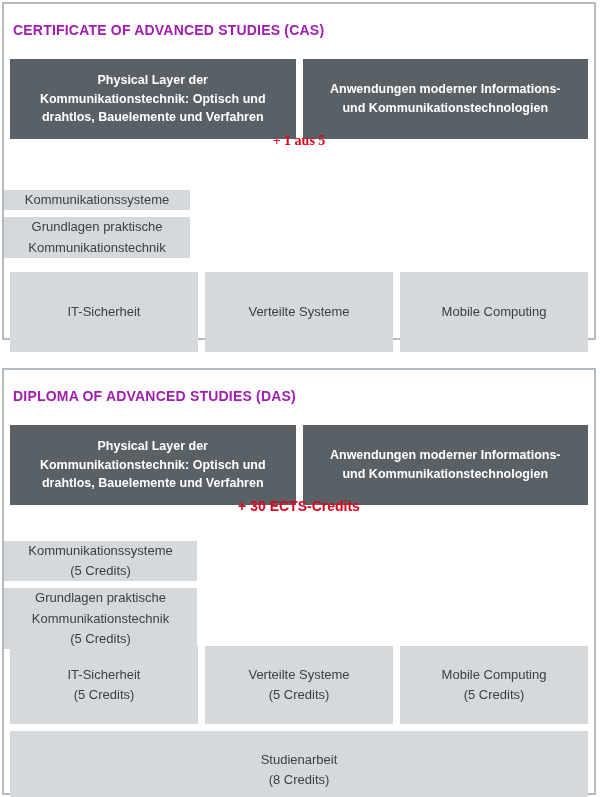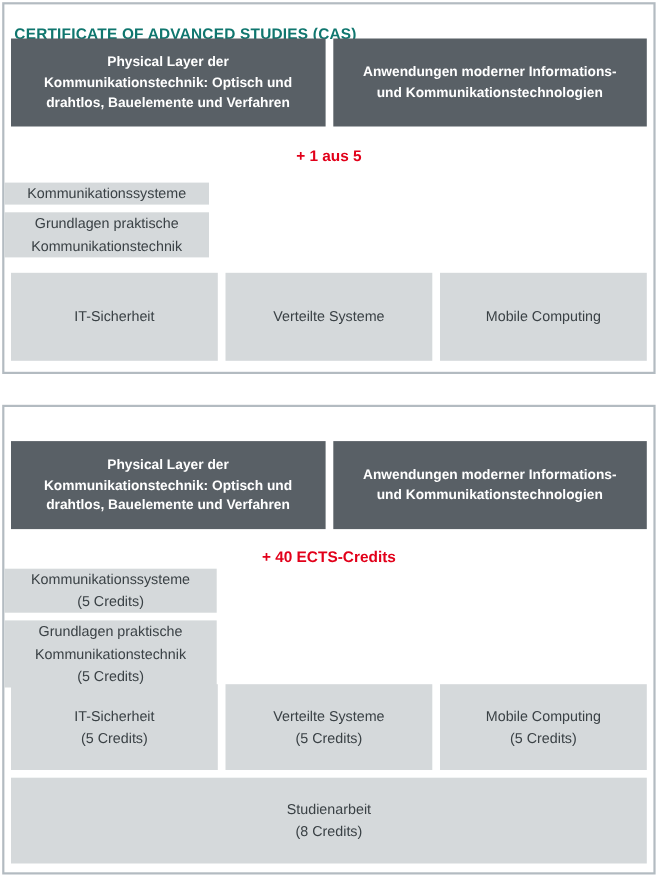--- a/index.html
+++ b/index.html
@@ -9,24 +9,24 @@
     -webkit-font-smoothing:antialiased;
   }
   .panel{
     position:absolute;left:2px;width:594px;background:#ffffff;
     border:2px solid #b3bbc1;box-sizing:border-box;
   }
   #cas-panel{top:2px;height:338px;}
   #das-panel{top:368px;height:427px;}
   .ptitle{
     position:absolute;left:9px;top:6px;
-    font-size:14px;font-weight:bold;color:#0f766e;letter-spacing:.2px;
+    font-size:14px;font-weight:bold;color:#a21caf;letter-spacing:.2px;
     white-space:nowrap;
   }
-  .row{position:absolute;display:flex;gap:7px;}
+  .row{position:absolute;display:flex;gap:7px;margin-top:24px;}
   .dark-row{left:6px;right:6px;top:31px;height:80px;}
   .mid-row{left:0;right:0;justify-content:center;flex-direction:column;}
   #cas-panel .mid-row{top:156px;height:80px;}
   #das-panel .mid-row{top:157px;height:88px;}
   .triple-row{left:6px;right:6px;justify-content:space-between;}
   #cas-panel .triple-row{top:244px;height:80px;}
   #das-panel .triple-row{top:252px;height:78px;}
   .thesis-row{left:6px;right:6px;top:337px;height:78px;}
   .box{
     display:flex;flex-direction:column;align-items:center;justify-content:center;
@@ -40,21 +40,21 @@
     background:#d5d9db;color:#3a4145;
     font-size:13px;line-height:1.55;padding:0 10px;flex:1 1 0;
   }
   .mid-row .light{flex:0 0 auto;}
   #cas-panel .mid-row .light{width:186px;}
   #das-panel .mid-row .light{width:193px;}
   .connector{
     position:absolute;left:0;right:0;text-align:center;
     color:#e2001a;font-weight:bold;font-size:14px;
   }
-  #cas-panel .connector{top:129px;}
+  #cas-panel .connector{top:129px;font-family:Liberation Serif, serif;}
   #das-panel .connector{top:128px;}
   .line{display:block;}
 </style>
 </head>
 <body>
 
 <section class="panel" id="cas-panel">
   <h2 class="ptitle">CERTIFICATE OF ADVANCED STUDIES (CAS)</h2>
 
   <div class="row dark-row">
@@ -70,27 +70,28 @@
   </div>
 
   <div class="row triple-row">
     <div class="box light">IT-Sicherheit</div>
     <div class="box light">Verteilte Systeme</div>
     <div class="box light">Mobile Computing</div>
   </div>
 </section>
 
 <section class="panel" id="das-panel">
+  <h2 class="ptitle">DIPLOMA OF ADVANCED STUDIES (DAS)</h2>
 
   <div class="row dark-row">
     <div class="box dark">Physical Layer der Kommunikationstechnik: Optisch und drahtlos, Bauelemente und Verfahren</div>
     <div class="box dark">Anwendungen moderner Informations- und Kommunikationstechnologien</div>
   </div>
 
-  <div class="connector">+ 40 ECTS-Credits</div>
+  <div class="connector">+ 30 ECTS-Credits</div>
 
   <div class="row mid-row">
     <div class="box light">
       <span class="line">Kommunikationssysteme</span>
       <span class="line">(5 Credits)</span>
     </div>
     <div class="box light">
       <span class="line">Grundlagen praktische Kommunikationstechnik</span>
       <span class="line">(5 Credits)</span>
     </div>

